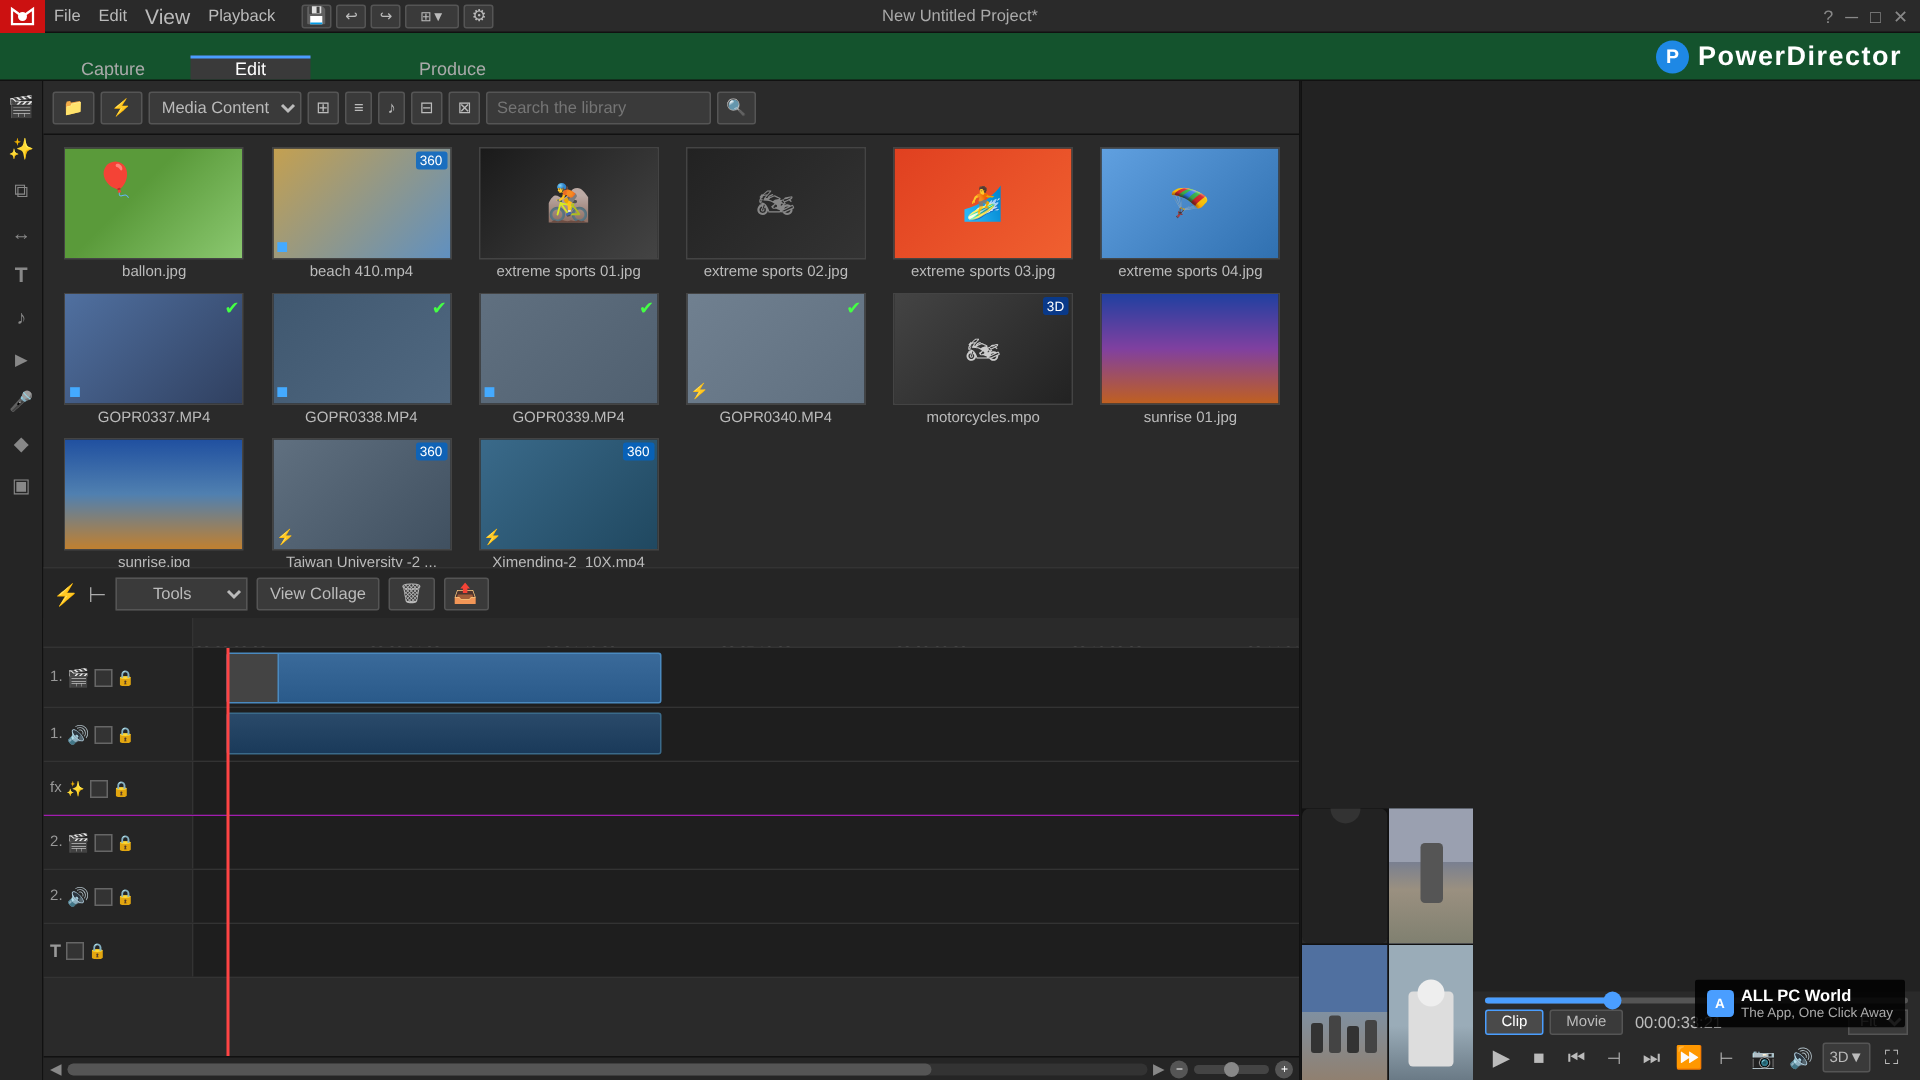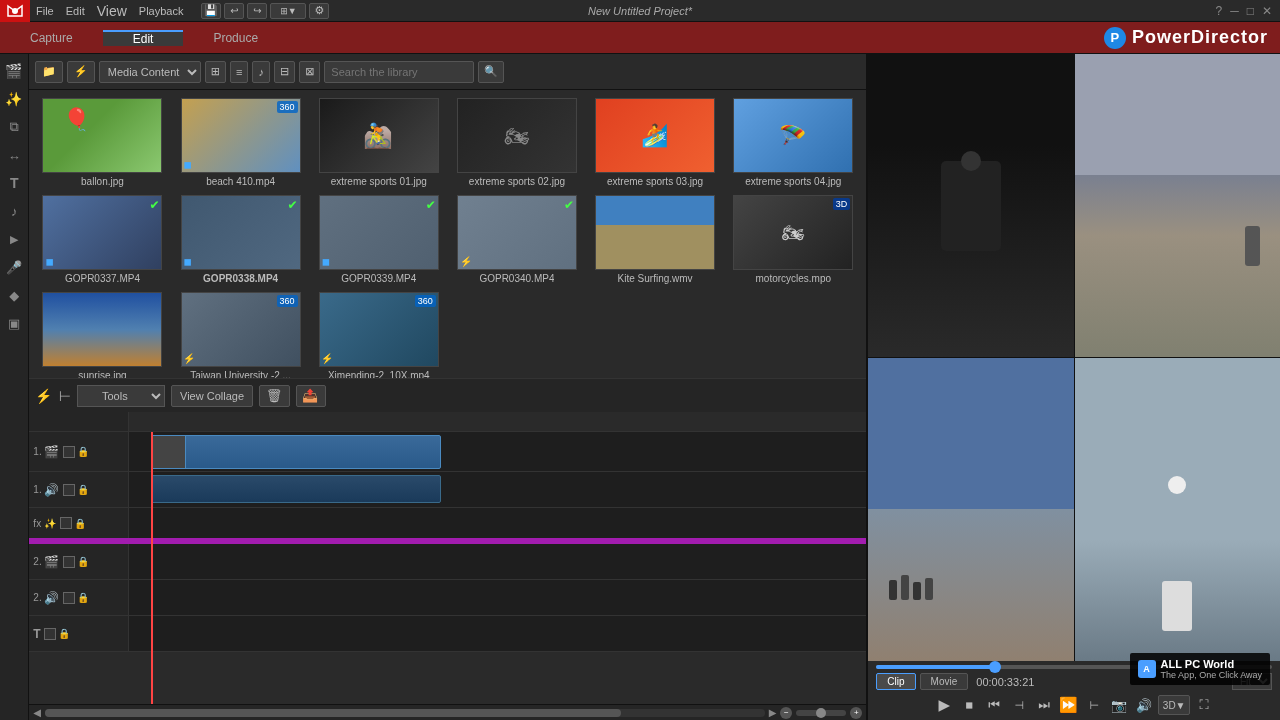--- a/index.html
+++ b/index.html
@@ -23,33 +23,33 @@
   <span style="color:#bbb;font-size:14px;cursor:pointer;margin-right:12px;">View</span>
   <span style="color:#bbb;font-size:11px;cursor:pointer;margin-right:12px;">Playback</span>
 
   <div style="display:flex; align-items:center; gap:3px; margin-left:6px;">
     <div style="width:20px;height:16px;background:#3a3a3a;border:1px solid #555;display:flex;align-items:center;justify-content:center;cursor:pointer;border-radius:2px;color:#bbb;font-size:11px;">💾</div>
     <div style="width:20px;height:16px;background:#3a3a3a;border:1px solid #555;display:flex;align-items:center;justify-content:center;cursor:pointer;border-radius:2px;color:#bbb;font-size:10px;">↩</div>
     <div style="width:20px;height:16px;background:#3a3a3a;border:1px solid #555;display:flex;align-items:center;justify-content:center;cursor:pointer;border-radius:2px;color:#bbb;font-size:10px;">↪</div>
     <div style="width:36px;height:16px;background:#3a3a3a;border:1px solid #555;display:flex;align-items:center;justify-content:center;cursor:pointer;border-radius:2px;color:#bbb;font-size:9px;">⊞▼</div>
     <div style="width:20px;height:16px;background:#3a3a3a;border:1px solid #555;display:flex;align-items:center;justify-content:center;cursor:pointer;border-radius:2px;color:#bbb;font-size:11px;">⚙</div>
   </div>
-  <div style="position:absolute;left:50%;transform:translateX(-50%);color:#aaa;font-size:11px;font-style:italic;">New Untitled Project*</div>
+  <div style="position:absolute;left:50%;transform:translateX(-50%);color:#aaa;font-size:11px;">New Untitled Project*</div>
   <div style="position:absolute;right:8px;display:flex;gap:8px;align-items:center;">
     <span style="color:#888;cursor:pointer;font-size:12px;">?</span>
     <span style="color:#888;cursor:pointer;font-size:12px;">─</span>
     <span style="color:#888;cursor:pointer;font-size:12px;">□</span>
     <span style="color:#888;cursor:pointer;font-size:12px;">✕</span>
   </div>
 </div>
 
-<div style="background:#7f1d1d;height:32px;display:flex;align-items:center;border-bottom:1px solid #111;position:relative;">
+<div style="background:#14532d;height:32px;display:flex;align-items:flex-end;border-bottom:1px solid #111;position:relative;padding-left:24px;">
   <div style="padding:0 30px;display:flex;align-items:center;color:#aaa;font-size:12px;cursor:pointer;">Capture</div>
   <div style="padding:0 30px;display:flex;align-items:center;color:#fff;font-size:12px;cursor:pointer;background:#3a3a3a;border-top:2px solid #4a9eff;">Edit</div>
-  <div style="padding:0 30px;display:flex;align-items:center;color:#aaa;font-size:12px;cursor:pointer;">Produce</div>
+  <div style="padding:0 30px;display:flex;align-items:center;color:#aaa;font-size:12px;cursor:pointer;margin-left:42px;">Produce</div>
   <div style="position:absolute;right:12px;top:0;bottom:0;display:flex;align-items:center;gap:6px;">
     <div style="width:22px;height:22px;background:#1e88e5;border-radius:50%;display:flex;align-items:center;justify-content:center;color:white;font-size:13px;font-weight:bold;">P</div>
     <span style="color:#fff;font-size:18px;font-weight:bold;letter-spacing:1px;">PowerDirector</span>
   </div>
 </div>
 
 <div style="display:flex;height:calc(720px - 54px);">
 
   <div style="width:30px;background:#252525;display:flex;flex-direction:column;align-items:center;padding:4px 0;gap:2px;border-right:1px solid #111;">
     <div style="width:26px;height:26px;display:flex;align-items:center;justify-content:center;color:#4a9eff;cursor:pointer;border-radius:3px;font-size:14px;">🎬</div>
@@ -144,58 +144,58 @@
         </div>
         <div style="color:#bbb;font-size:10px;text-align:center;margin-top:3px;max-width:120px;overflow:hidden;text-overflow:ellipsis;white-space:nowrap;">GOPR0337.MP4</div>
       </div>
 
       <div style="display:flex;flex-direction:column;align-items:center;cursor:pointer;">
         <div style="width:120px;height:75px;position:relative;border:1px solid #444;overflow:hidden;">
           <div style="width:100%;height:100%;background:linear-gradient(135deg,#405870,#506880);"></div>
           <div style="position:absolute;top:2px;right:2px;color:#4f4;font-size:12px;">✔</div>
           <div style="position:absolute;bottom:2px;left:2px;color:#4af;font-size:10px;">◼</div>
         </div>
-        <div style="color:#bbb;font-size:10px;text-align:center;margin-top:3px;max-width:120px;overflow:hidden;text-overflow:ellipsis;white-space:nowrap;font-weight:bold;">GOPR0338.MP4</div>
+        <div style="color:#bbb;font-size:10px;text-align:center;margin-top:3px;max-width:120px;overflow:hidden;text-overflow:ellipsis;white-space:nowrap;">GOPR0338.MP4</div>
       </div>
 
       <div style="display:flex;flex-direction:column;align-items:center;cursor:pointer;">
         <div style="width:120px;height:75px;position:relative;border:1px solid #444;overflow:hidden;">
           <div style="width:100%;height:100%;background:linear-gradient(135deg,#607080,#506070);"></div>
           <div style="position:absolute;top:2px;right:2px;color:#4f4;font-size:12px;">✔</div>
           <div style="position:absolute;bottom:2px;left:2px;color:#4af;font-size:10px;">◼</div>
         </div>
         <div style="color:#bbb;font-size:10px;text-align:left;margin-top:3px;max-width:120px;overflow:hidden;text-overflow:ellipsis;white-space:nowrap;">GOPR0339.MP4</div>
       </div>
 
       <div style="display:flex;flex-direction:column;align-items:center;cursor:pointer;">
         <div style="width:120px;height:75px;position:relative;border:1px solid #444;overflow:hidden;">
           <div style="width:100%;height:100%;background:linear-gradient(135deg,#708090,#607080);"></div>
           <div style="position:absolute;top:2px;right:2px;color:#4f4;font-size:12px;">✔</div>
           <div style="position:absolute;bottom:2px;left:2px;color:#aaa;font-size:10px;">⚡</div>
         </div>
         <div style="color:#bbb;font-size:10px;text-align:center;margin-top:3px;max-width:120px;overflow:hidden;text-overflow:ellipsis;white-space:nowrap;">GOPR0340.MP4</div>
       </div>
 
-      <div style="display:flex;flex-direction:column;align-items:center;cursor:pointer;">
-        <div style="width:120px;height:75px;position:relative;border:1px solid #444;overflow:hidden;">
-          <div style="width:100%;height:100%;background:linear-gradient(to bottom,#4080c0 40%,#a09060 40%);"></div>
-        </div>
-        <div style="color:#bbb;font-size:10px;text-align:center;margin-top:3px;max-width:120px;overflow:hidden;text-overflow:ellipsis;white-space:nowrap;">Kite Surfing.wmv</div>
-      </div>
 
       <div style="display:flex;flex-direction:column;align-items:center;cursor:pointer;">
         <div style="width:120px;height:75px;position:relative;border:1px solid #444;overflow:hidden;">
           <div style="width:100%;height:100%;background:linear-gradient(135deg,#444,#222);display:flex;align-items:center;justify-content:center;">
             <div style="font-size:18px;">🏍</div>
           </div>
           <div style="position:absolute;top:2px;right:2px;background:rgba(0,60,160,0.8);color:#fff;font-size:9px;padding:1px 3px;border-radius:2px;">3D</div>
         </div>
         <div style="color:#bbb;font-size:10px;text-align:center;margin-top:3px;max-width:120px;overflow:hidden;text-overflow:ellipsis;white-space:nowrap;">motorcycles.mpo</div>
       </div>
 
+      <div style="display:flex;flex-direction:column;align-items:center;cursor:pointer;">
+        <div style="width:120px;height:75px;position:relative;border:1px solid #444;overflow:hidden;">
+          <div style="width:100%;height:100%;background:linear-gradient(to top,#c06020,#8040a0,#2040a0);"></div>
+        </div>
+        <div style="color:#bbb;font-size:10px;text-align:center;margin-top:3px;max-width:120px;overflow:hidden;text-overflow:ellipsis;white-space:nowrap;">sunrise 01.jpg</div>
+      </div>
 
       <div style="display:flex;flex-direction:column;align-items:center;cursor:pointer;">
         <div style="width:120px;height:75px;position:relative;border:1px solid #444;overflow:hidden;">
           <div style="width:100%;height:100%;background:linear-gradient(to top,#c08030,#5080b0,#2050a0);"></div>
         </div>
         <div style="color:#bbb;font-size:10px;text-align:center;margin-top:3px;max-width:120px;overflow:hidden;text-overflow:ellipsis;white-space:nowrap;">sunrise.jpg</div>
       </div>
 
       <div style="display:flex;flex-direction:column;align-items:center;cursor:pointer;">
         <div style="width:120px;height:75px;position:relative;border:1px solid #444;overflow:hidden;">
@@ -269,21 +269,21 @@
           <span>1.</span>
           <div style="font-size:12px;">🔊</div>
           <div style="width:12px;height:12px;border:1px solid #666;background:#333;cursor:pointer;"></div>
           <div style="font-size:10px;cursor:pointer;">🔒</div>
         </div>
         <div style="flex:1;background:#1e1e1e;position:relative;">
           <div style="position:absolute;left:22px;top:3px;height:28px;width:290px;background:linear-gradient(to bottom,#2a4a6a,#1a3a5a);border:1px solid #3a6a8a;border-radius:2px;cursor:pointer;"></div>
         </div>
       </div>
 
-      <div style="display:flex;height:36px;border-bottom:6px solid #a21caf;">
+      <div style="display:flex;height:36px;border-bottom:1px solid #a21caf;">
         <div style="width:100px;background:#252525;display:flex;align-items:center;padding:0 4px;gap:3px;font-size:10px;color:#999;border-right:1px solid #333;flex-shrink:0;">
           <span>fx</span>
           <div style="font-size:10px;">✨</div>
           <div style="width:12px;height:12px;border:1px solid #666;background:#333;cursor:pointer;"></div>
           <div style="font-size:10px;cursor:pointer;">🔒</div>
         </div>
         <div style="flex:1;background:#1e1e1e;"></div>
       </div>
 
       <div style="display:flex;height:36px;border-bottom:1px solid #333;">
@@ -323,21 +323,21 @@
       </div>
       <div style="color:#888;cursor:pointer;font-size:10px;">▶</div>
       <div style="width:12px;height:12px;background:#555;border-radius:50%;display:flex;align-items:center;justify-content:center;cursor:pointer;font-size:8px;color:#fff;">−</div>
       <div style="width:50px;height:6px;background:#444;border-radius:3px;position:relative;cursor:pointer;">
         <div style="position:absolute;left:40%;top:-2px;width:10px;height:10px;background:#888;border-radius:50%;"></div>
       </div>
       <div style="width:12px;height:12px;background:#555;border-radius:50%;display:flex;align-items:center;justify-content:center;cursor:pointer;font-size:8px;color:#fff;">+</div>
     </div>
   </div>
 
-  <div style="width:422px;background:#222;display:flex;flex-direction:column;border-left:1px solid #111;">
+  <div style="width:422px;background:#222;display:flex;flex-direction:row;border-left:1px solid #111;align-items:flex-end;">
 
     <div style="flex:1;background:#111;display:grid;grid-template-columns:1fr 1fr;grid-template-rows:1fr 1fr;gap:1px;">
 
       <div style="background:#1a1a1a;overflow:hidden;">
         <div style="width:100%;height:100%;background:linear-gradient(to bottom,#111 30%,#2a2a2a);display:flex;align-items:center;justify-content:center;">
           <div style="width:60px;height:90px;background:#222;border-radius:5px;position:relative;">
             <div style="width:20px;height:20px;background:#333;border-radius:50%;position:absolute;top:-10px;left:50%;transform:translateX(-50%);"></div>
           </div>
         </div>
       </div>

